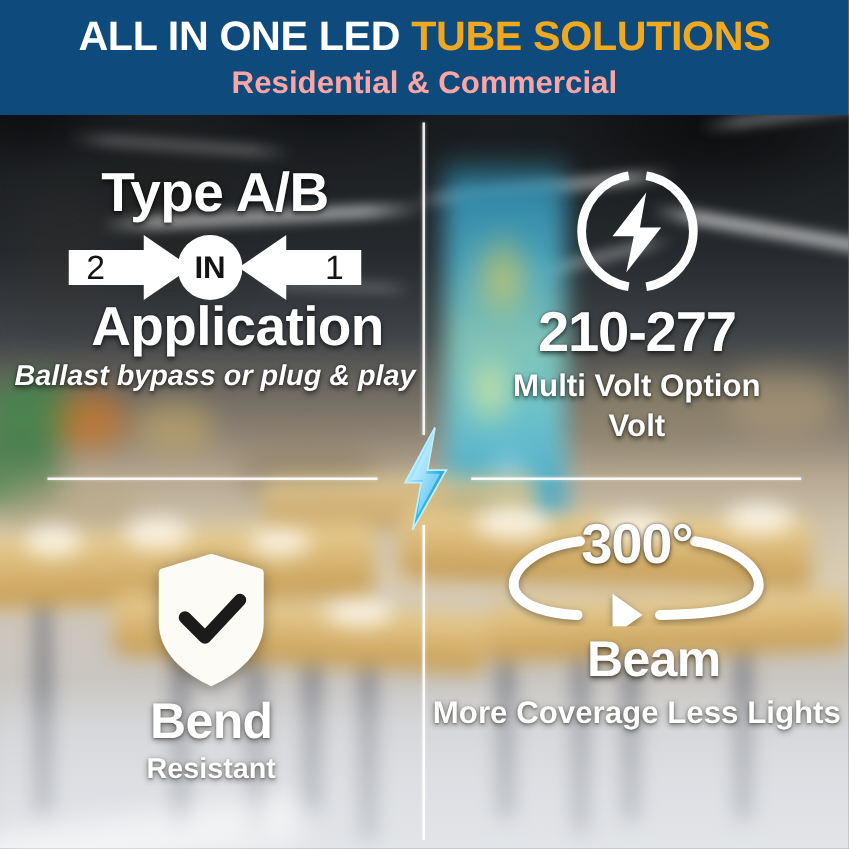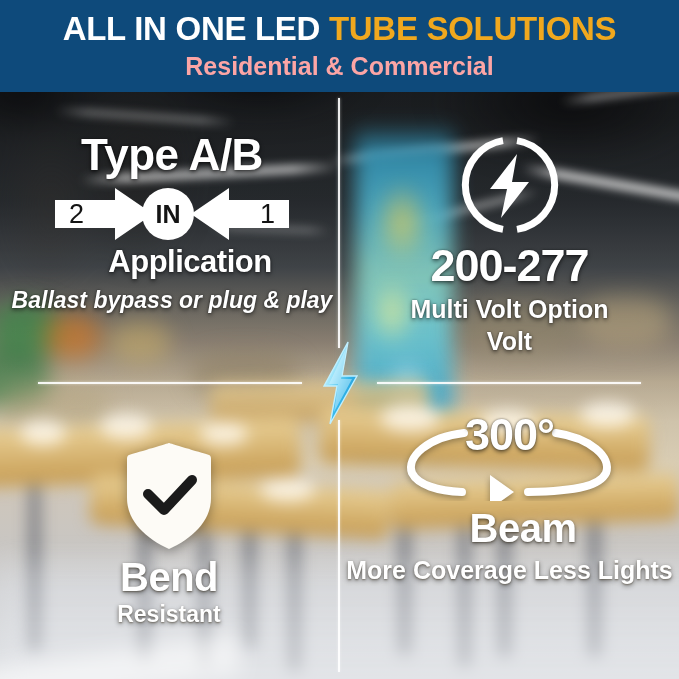--- a/index.html
+++ b/index.html
@@ -232,21 +232,21 @@
     line-height: 50px;
     letter-spacing: -0.5px;
   }
   .title-lg {
     font-size: 40px;
     font-weight: bold;
     line-height: 46px;
     letter-spacing: -0.5px;
   }
   .title-md {
-    font-size: 31px;
+    font-size: 44px;
     font-weight: bold;
     line-height: 40px;
     letter-spacing: -0.5px;
     margin-left: 36px;
   }
   .sub-md {
     font-size: 25px;
     font-weight: bold;
     line-height: 30px;
   }
@@ -407,21 +407,21 @@
   <div class="quad q-tr">
     <div>
       <svg class="icon-wrap" width="106" height="106" viewBox="0 0 106 106">
 
         <path d="M 60,8.6 A 45,45 0 0 1 60,97.4" fill="none" stroke="#ffffff" stroke-width="7" stroke-linecap="butt"></path>
         <path d="M 46,97.4 A 45,45 0 0 1 46,8.6" fill="none" stroke="#ffffff" stroke-width="7" stroke-linecap="butt"></path>
 
         <polygon points="60,22 33,57 50,57 44,86 72,50 55,50" fill="#ffffff"></polygon>
       </svg>
     </div>
-    <div class="num-xl shadow-lite" style="margin-top:2px;">200-277</div>
+    <div class="num-xl shadow-lite" style="margin-top:2px;">210-277</div>
     <div class="sub-md shadow-lite" style="margin-top:2px;">Multi Volt Option</div>
     <div class="sub-md shadow-lite" style="margin-top:2px;">Volt</div>
   </div>
 
   <div class="quad q-bl">
     <div>
       <svg class="icon-wrap" width="100" height="112" viewBox="0 0 100 112" style="filter: drop-shadow(0 3px 6px rgba(0,0,0,.35));">
         <path d="M50,3 C50,3 20,12 10,15 C8.5,15.5 8,17 8,18.5 L8,58 C8,82 28,99 50,109 C72,99 92,82 92,58 L92,18.5 C92,17 91.5,15.5 90,15 C80,12 50,3 50,3 Z" fill="#fdfbf6"></path>
         <polyline points="29,54 45,70 73,40" fill="none" stroke="#1b1b1b" stroke-width="10" stroke-linecap="round" stroke-linejoin="round"></polyline>
       </svg>

